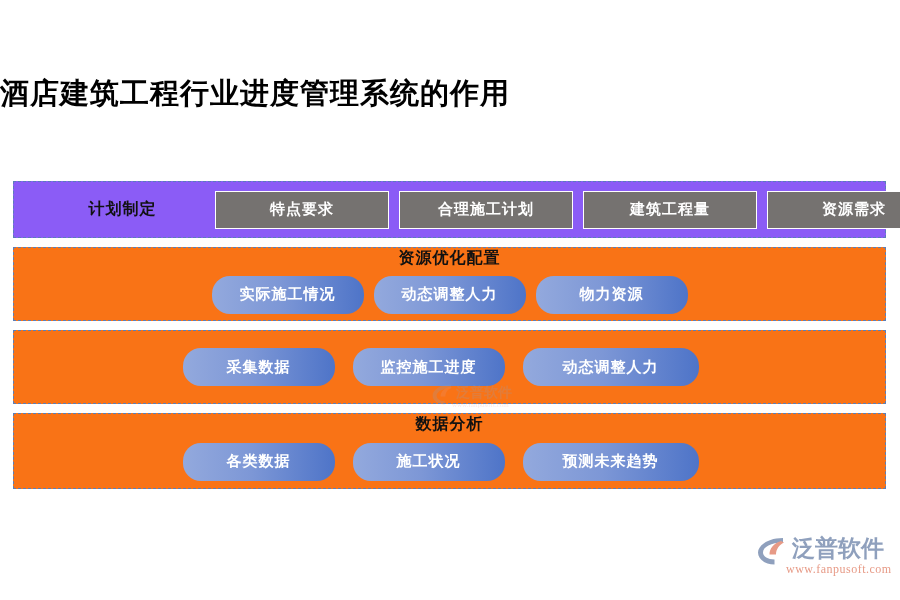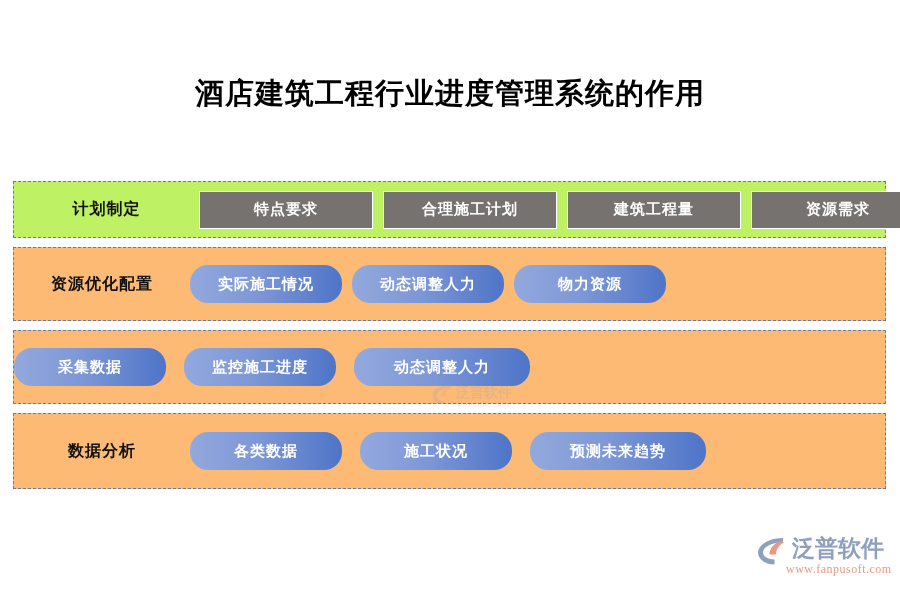--- a/index.html
+++ b/index.html
@@ -13,21 +13,21 @@
     font-family: "Liberation Sans", "DejaVu Sans", sans-serif;
     overflow: hidden;
     position: relative;
   }
 
   #page-title {
     position: absolute;
     left: 0;
     top: 74px;
     width: 900px;
-    text-align: center;
+    text-align: left;
     font-family: "Liberation Serif", "DejaVu Serif", serif;
     font-size: 29px;
     font-weight: bold;
     color: #000000;
     letter-spacing: 1px;
     white-space: nowrap;
   }
 
   #diagram {
     position: absolute;
@@ -38,26 +38,27 @@
 
   .row {
     position: relative;
     box-sizing: border-box;
     border: 1px dashed #5b7fb8;
     display: flex;
     align-items: center;
     margin-bottom: 9px;
   }
   .row.row-plan {
-    background: #bef264;
+    background: #8b5cf6;
     height: 57px;
-    padding-left: 0;
+    padding-left: 16px;
   }
   .row.row-white {
-    background: #fdba74;
+    background: #f97316;
+    flex-direction: column;
   }
   .row.row-resource { height: 74px; }
   .row.row-monitor  { height: 74px; }
   .row.row-analysis { height: 76px; margin-bottom: 0; }
 
   .row-label {
     font-family: "Liberation Serif", "DejaVu Serif", serif;
     font-size: 16px;
     font-weight: bold;
     color: #111111;

